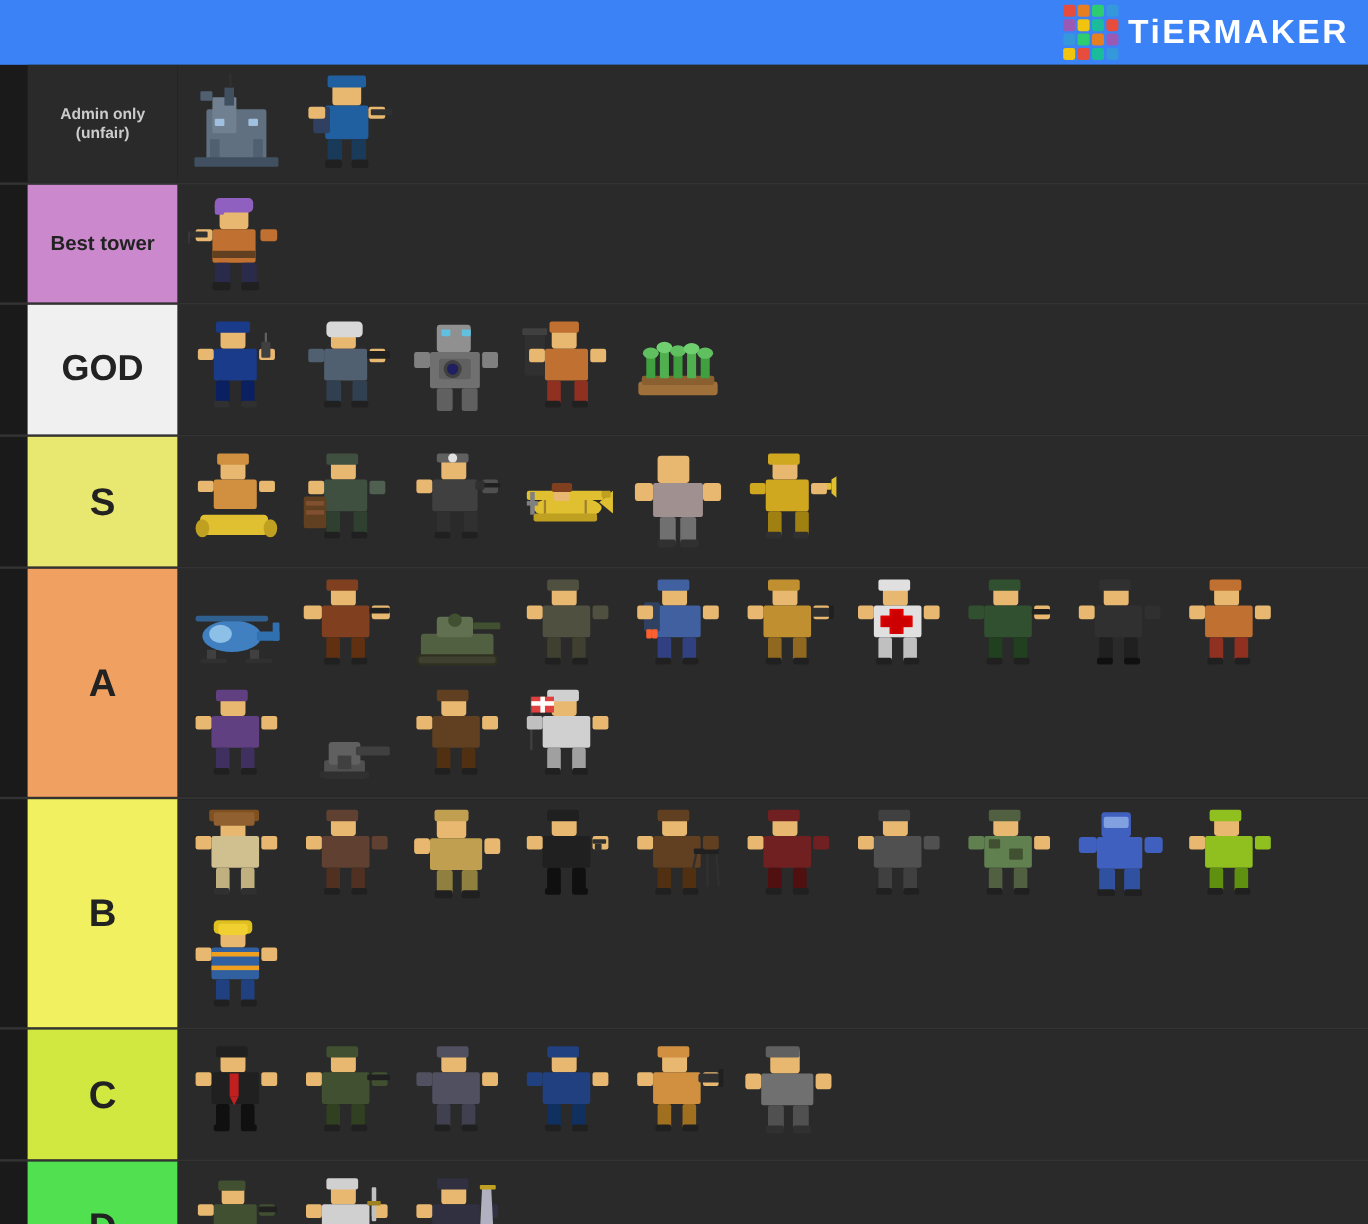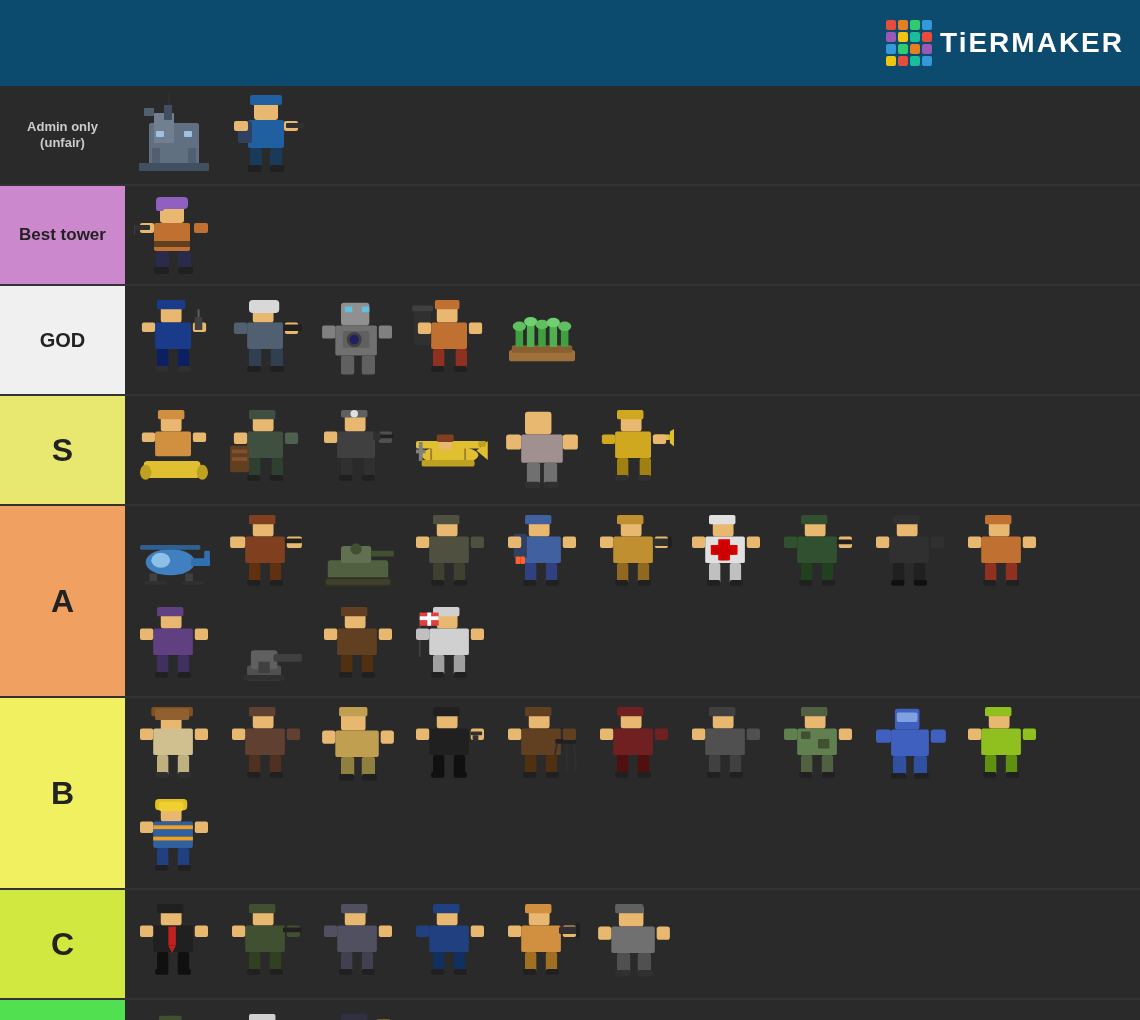--- a/index.html
+++ b/index.html
@@ -7,22 +7,22 @@
       background: #1a1a1a;
       font-family: Arial, sans-serif;
       width: 1140px;
       min-height: 1020px;
     }
 
     .header {
       display: flex;
       align-items: center;
       justify-content: flex-end;
-      padding: 20px 16px;
-      background: #0c4a6e;
+      padding: 4px 16px;
+      background: #3b82f6;
       min-height: 48px;
       text-align: right;
     }
 
     .tiermaker-logo {
       display: flex;
       align-items: center;
       gap: 8px;
     }
 
@@ -58,20 +58,21 @@
       min-width: 125px;
       display: flex;
       align-items: center;
       justify-content: center;
       font-size: 22px;
       font-weight: bold;
       color: #222;
       text-align: center;
       padding: 8px;
       flex-shrink: 0;
+      margin-left: 23px;
     }
 
     .tier-content {
       flex: 1;
       background: #2a2a2a;
       display: flex;
       flex-wrap: wrap;
       align-items: center;
       padding: 4px;
       gap: 2px;
@@ -195,21 +196,21 @@
         <rect x="44" y="74" width="15" height="7" fill="#202020" rx="2"></rect>
 
         <rect x="-4" y="32" width="20" height="5" fill="#303030" rx="1"></rect>
         <rect x="-4" y="32" width="5" height="10" fill="#404040" rx="1"></rect>
       </svg>
     </div>
   </div>
 </div>
 
 <div class="tier-row" style="min-height:110px;">
-  <div class="tier-label" style="background:#f0f0f0; color:#222; font-size:20px;">GOD</div>
+  <div class="tier-label" style="background:#f0f0f0; color:#222; font-size:30px;">GOD</div>
   <div class="tier-content">
 
     <div class="tower-slot">
       <svg viewBox="0 0 80 90" class="tower-figure">
         <rect x="26" y="6" width="22" height="20" fill="#e8b870" rx="3"></rect>
         <rect x="22" y="2" width="30" height="10" fill="#1a3a8a" rx="2"></rect>
         <rect x="20" y="26" width="38" height="28" fill="#1a3a8a" rx="2"></rect>
         <rect x="6" y="26" width="14" height="10" fill="#e8b870" rx="2"></rect>
         <rect x="60" y="26" width="14" height="10" fill="#e8b870" rx="2"></rect>
         <rect x="22" y="54" width="12" height="22" fill="#0a2060" rx="2"></rect>

